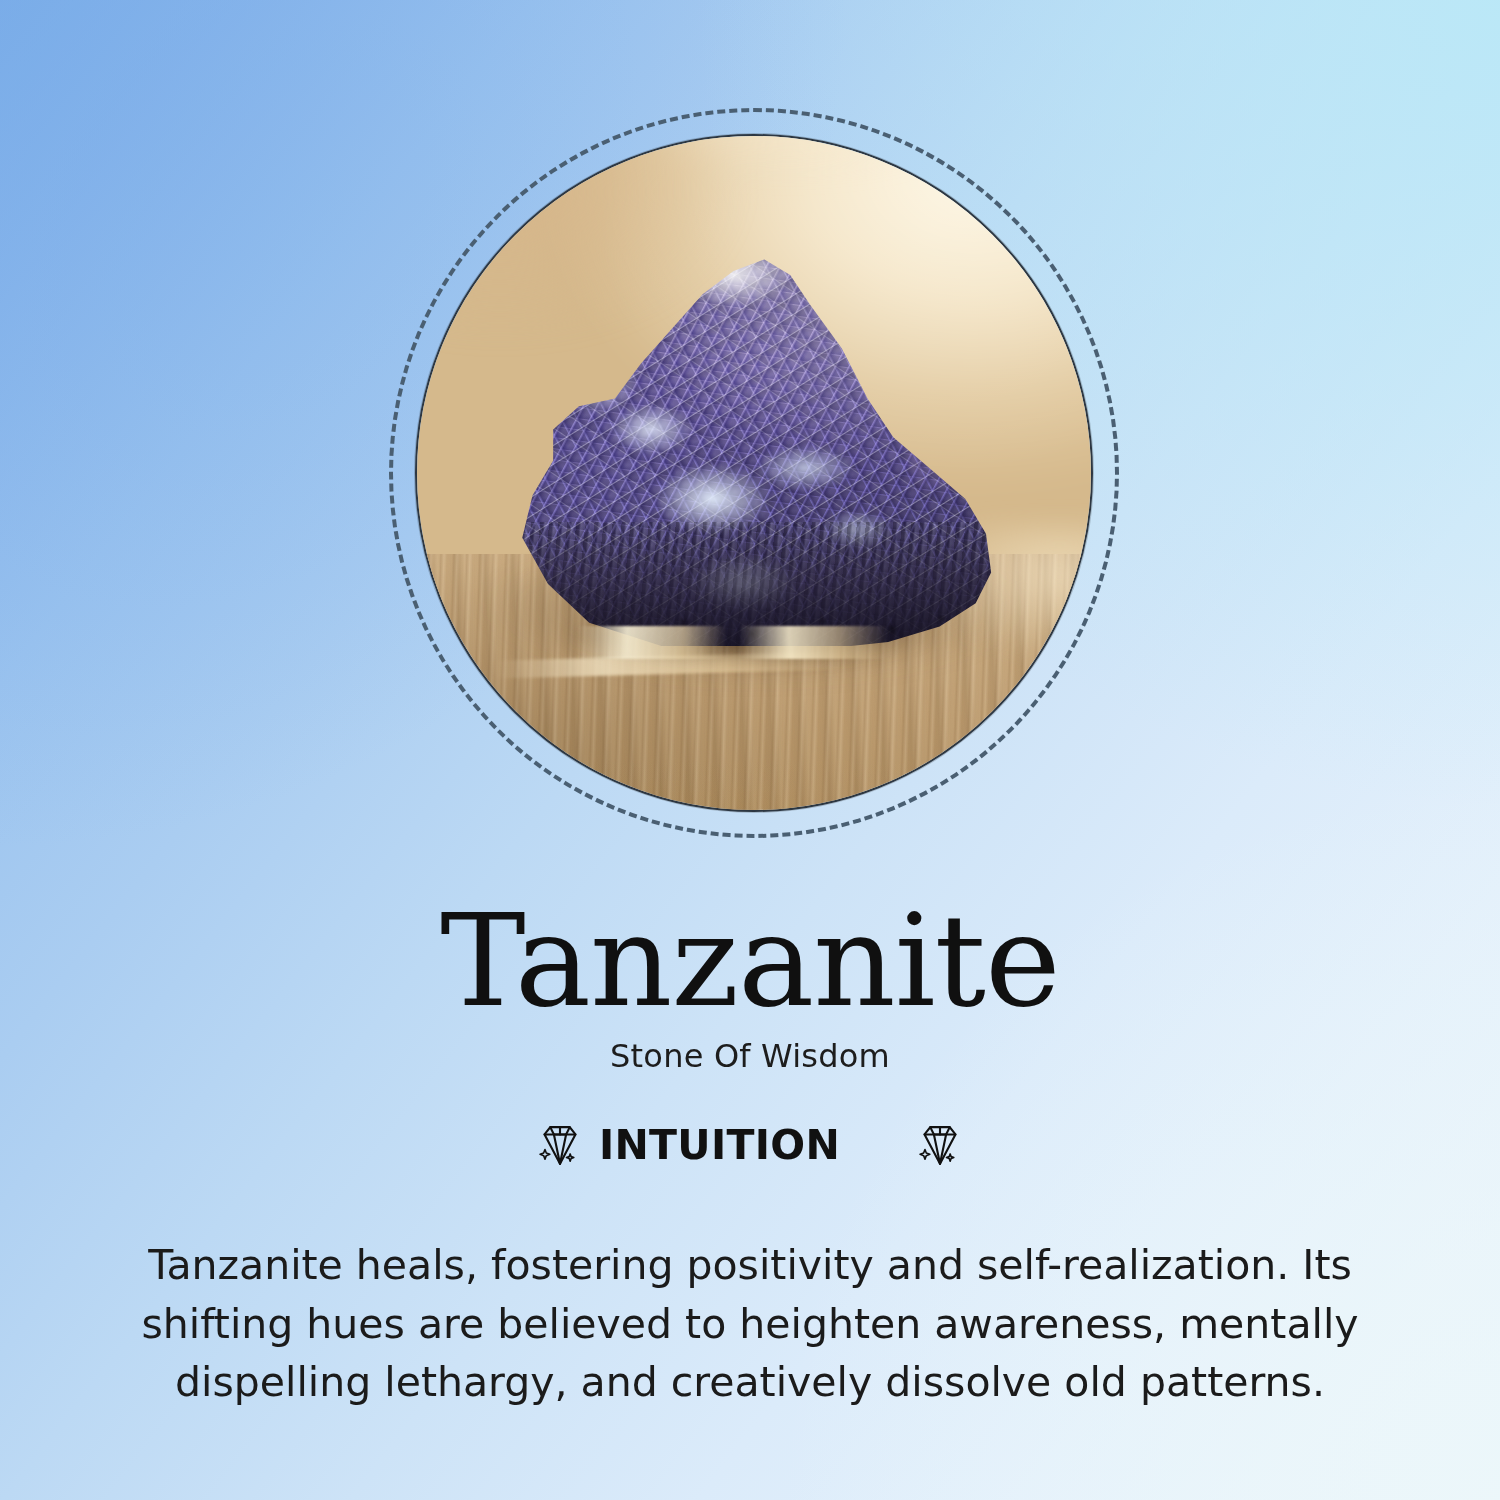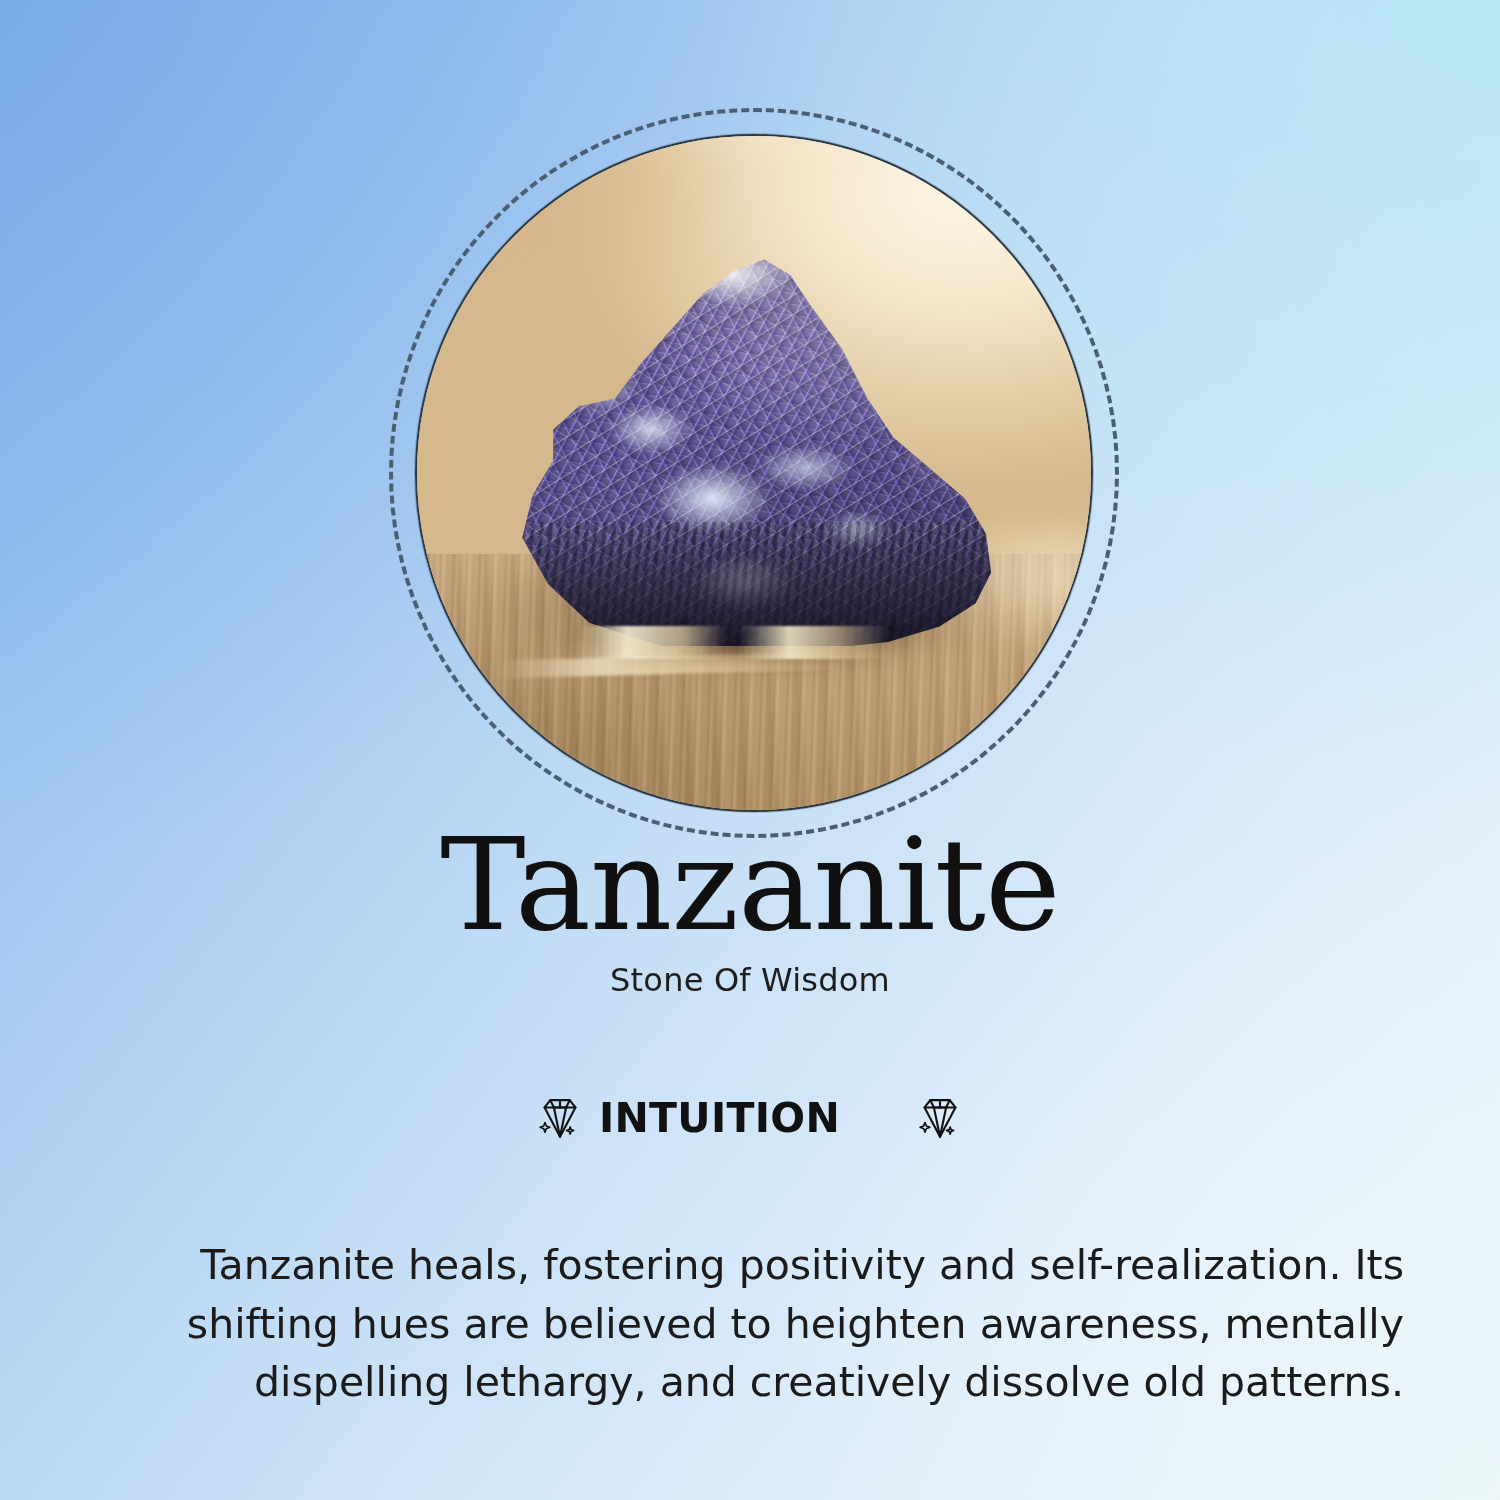--- a/index.html
+++ b/index.html
@@ -271,21 +271,21 @@
     position:absolute; inset:0;
     background:
       radial-gradient(ellipse 70% 52% at 76% 14%, rgba(255,250,232,.30) 0%, rgba(255,250,232,0) 70%),
       radial-gradient(ellipse 60% 40% at 14% 92%, rgba(40,26,10,.12) 0%, rgba(40,26,10,0) 72%);
     pointer-events:none;
   }
 
   
   #content{
     position:absolute;
-    left:0; right:0; top:820px;
+    left:0; right:0; top:896px;
     text-align:center;
     z-index:4;
   }
   #gem-title{
     font-family:"DejaVu Serif", serif;
     font-size:128px;
     font-weight:400;
     line-height:1.02;
     color:#101010;
     letter-spacing:-1px;
@@ -306,37 +306,38 @@
     display:flex;
     justify-content:center;
     align-items:center;
     gap:74px;
     z-index:4;
   }
   .attribute{
     display:flex;
     align-items:center;
     gap:13px;
+    margin-top:27px;
   }
   .gem-icon{ width:52px; height:52px; flex:0 0 auto; display:block; }
   .attribute-label{
     font-family:"DejaVu Sans", sans-serif;
     font-weight:700;
     font-size:41px;
     color:#111;
     letter-spacing:.3px;
     white-space:nowrap;
   }
 
   
   #description{
     position:absolute;
     left:96px; width:1308px;
     top:1236px;
-    text-align:right;
+    text-align:center;
     font-family:"DejaVu Sans", sans-serif;
     font-weight:400;
     font-size:41px;
     line-height:1.43;
     color:#1b1b1b;
     z-index:4;
   }
 </style>
 </head>
 <body>

